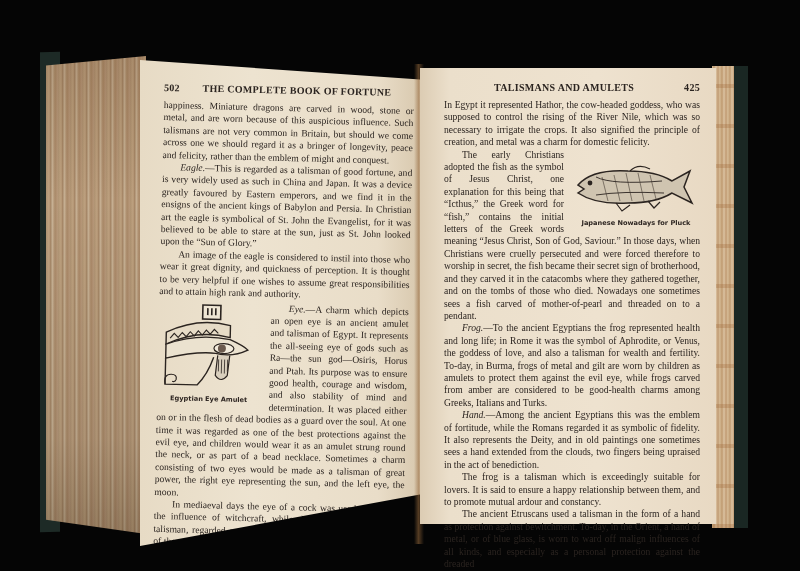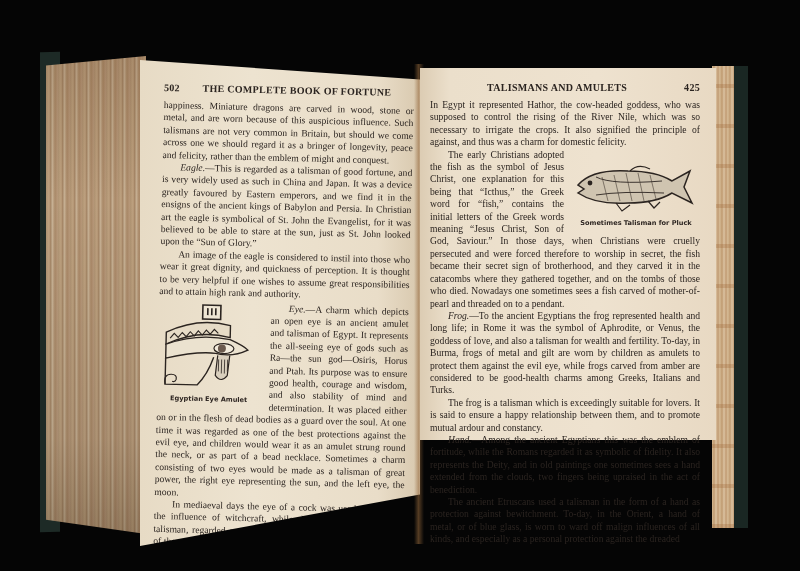--- a/index.html
+++ b/index.html
@@ -57,23 +57,23 @@
       background: linear-gradient(90deg, #e7dbc5 0%, #ede3d0 40%, #e9ddc8 85%, #d8c8ae 100%);
       clip-path: polygon(0 0, 100% 4%, 100% 100%, 0 100%);
       padding: 22px 6px 0 24px;
     }
     .page-left::after {
       content: ""; position: absolute; left: 0; bottom: 0; width: 100%; height: 56px;
       background: #050505;
       clip-path: polygon(0 100%, 100% 8%, 100% 100%);
     }
     .page-right {
-      left: 420px; top: 68px; width: 296px; height: 372px;
+      left: 420px; top: 68px; width: 296px; height: 456px;
       background: linear-gradient(90deg, #dcccb3 0%, #ebdfcb 10%, #eee2cf 60%, #e8d9c3 100%);
-      padding: 14px 16px 0 10px;
+      padding: 14px 16px 0 24px;
     }
     .gutter {
       position: absolute; left: 414px; top: 64px; width: 10px; height: 480px;
       background: linear-gradient(90deg, rgba(120,85,50,.0), rgba(150,105,60,.55) 45%, rgba(120,85,50,0));
     }
 
     .running-head {
       display: flex; justify-content: space-between; align-items: baseline;
       font-size: 10px; font-weight: bold; letter-spacing: .3px;
       margin-bottom: 6px;
@@ -144,32 +144,32 @@
   </div>
 
   <div class="gutter"></div>
 
   <div class="page page-right">
     <div class="running-head">
       <span class="title">TALISMANS AND AMULETS</span>
       <span class="page-num">425</span>
     </div>
     <div class="text">
-      <p>In Egypt it represented Hathor, the cow-headed goddess, who was supposed to control the rising of the River Nile, which was so necessary to irrigate the crops. It also signified the principle of against, and thus was a charm for domestic felicity.</p>
+      <p>In Egypt it represented Hathor, the cow-headed goddess, who was supposed to control the rising of the River Nile, which was so necessary to irrigate the crops. It also signified the principle of creation, and metal was a charm for domestic felicity.</p>
       <div class="figure right" style="width:128px; margin-top:14px;">
         <svg width="124" height="52" viewBox="0 0 124 52">
           <path d="M6 22 Q20 6 56 8 Q84 8 100 18 L118 8 L112 24 L120 40 L100 30 Q84 40 56 40 Q24 42 6 30 L12 26 Z" fill="#cfc4b0" stroke="#2b2420" stroke-width="1.5"></path>
           <path d="M24 14 Q40 22 90 18 M24 32 Q50 28 92 30" fill="none" stroke="#2b2420" stroke-width=".9"></path>
           <path d="M30 14 l6 24 M42 12 l6 26 M54 10 l6 28 M66 10 l6 28 M78 12 l6 24" stroke="#3a302a" stroke-width=".7" opacity=".8"></path>
           <circle cx="18" cy="20" r="2.4" fill="#2b2420"></circle>
           <path d="M44 40 l6 8 l8 -6 M76 38 l6 7 l6 -6" fill="none" stroke="#2b2420" stroke-width="1.2"></path>
           <path d="M58 8 Q66 0 78 6" fill="none" stroke="#2b2420" stroke-width="1.2"></path>
         </svg>
-        <div class="caption">Sometimes Talisman for Pluck</div>
+        <div class="caption">Japanese Nowadays for Pluck</div>
       </div>
       <p class="indent">The early Christians adopted the fish as the symbol of Jesus Christ, one explanation for this being that “Icthus,” the Greek word for “fish,” contains the initial letters of the Greek words meaning “Jesus Christ, Son of God, Saviour.” In those days, when Christians were cruelly persecuted and were forced therefore to worship in secret, the fish became their secret sign of brotherhood, and they carved it in the catacombs where they gathered together, and on the tombs of those who died. Nowadays one sometimes sees a fish carved of mother-of-pearl and threaded on to a pendant.</p>
       <p class="indent"><em>Frog.</em><span>—To the ancient Egyptians the frog represented health and long life; in Rome it was the symbol of Aphrodite, or Venus, the goddess of love, and also a talisman for wealth and fertility. To-day, in Burma, frogs of metal and gilt are worn by children as amulets to protect them against the evil eye, while frogs carved from amber are considered to be good-health charms among Greeks, Italians and Turks.</span></p>
+      <p class="indent"><em>Hand.</em><span>—Among the ancient Egyptians this was the emblem of fortitude, while the Romans regarded it as symbolic of fidelity. It also represents the Deity, and in old paintings one sometimes sees a hand extended from the clouds, two fingers being upraised in the act of benediction.</span></p>
       <p class="indent">The frog is a talisman which is exceedingly suitable for lovers. It is said to ensure a happy relationship between them, and to promote mutual ardour and constancy.</p>
-      <p class="indent"><em>Hand.</em><span>—Among the ancient Egyptians this was the emblem of fortitude, while the Romans regarded it as symbolic of fidelity. It also represents the Deity, and in old paintings one sometimes sees a hand extended from the clouds, two fingers being upraised in the act of benediction.</span></p>
       <p class="indent">The ancient Etruscans used a talisman in the form of a hand as protection against bewitchment. To-day, in the Orient, a hand of metal, or of blue glass, is worn to ward off malign influences of all kinds, and especially as a personal protection against the dreaded</p>
     </div>
   </div>
 </div>
 
 </body></html>

